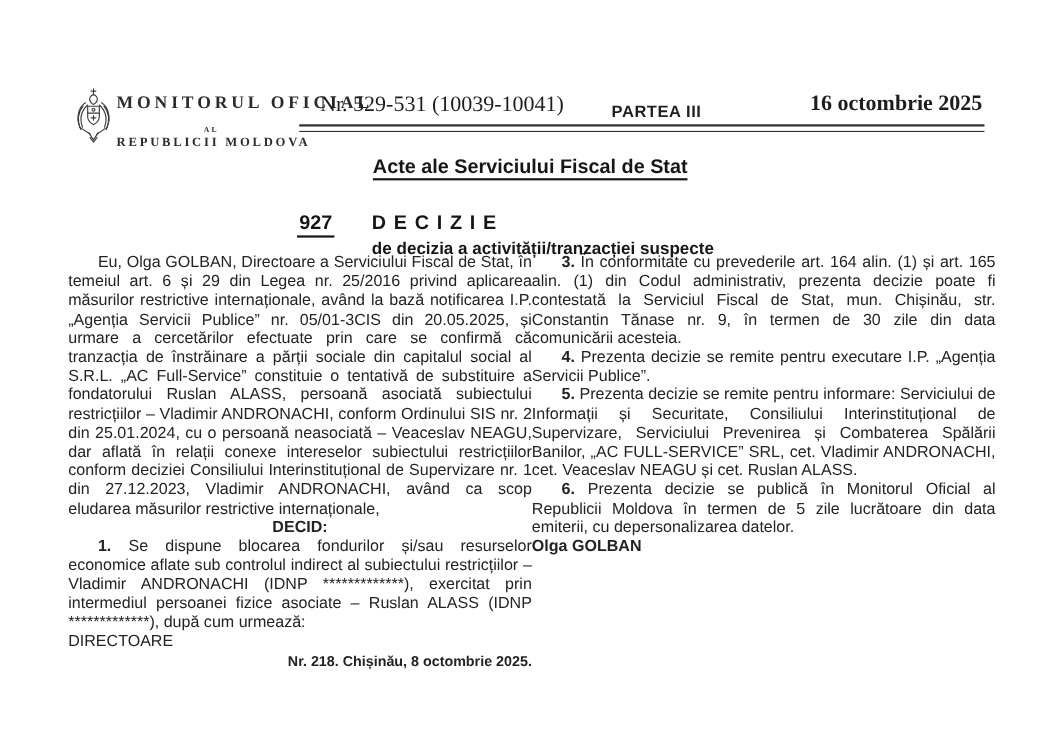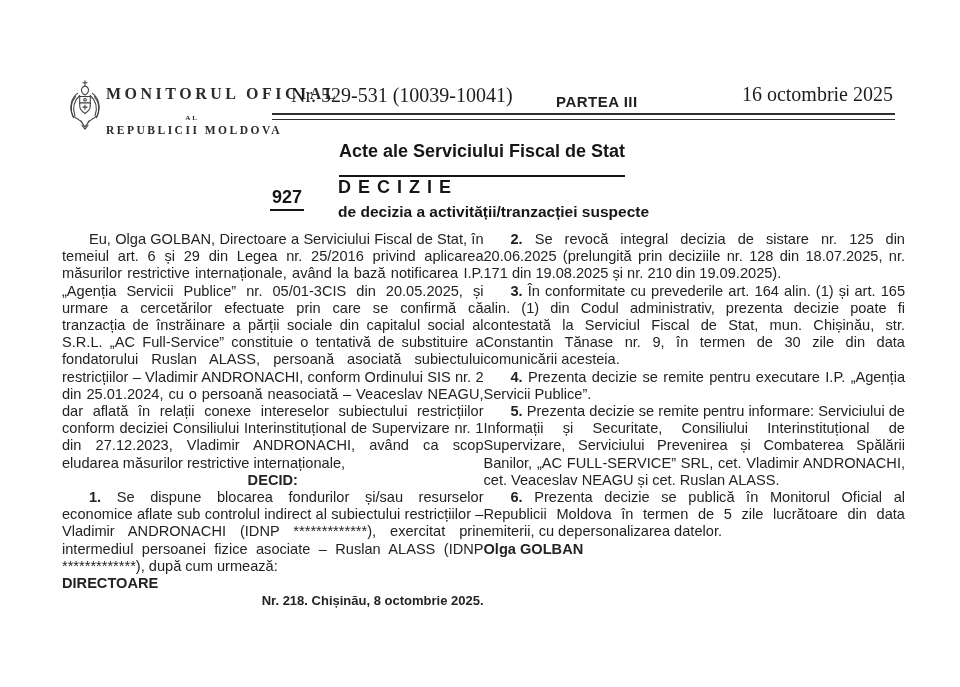--- a/index.html
+++ b/index.html
@@ -15,40 +15,40 @@
   .logo{position:absolute;left:66px;top:79px;width:38px;height:52px;}
   .brand{position:absolute;left:106px;top:85px;width:172px;text-align:center;
          font-family:"Liberation Serif",serif;color:#2b2b2b;}
   .brand-title{font-size:16px;letter-spacing:3.5px;white-space:nowrap;font-weight:600;}
   .brand-al{font-size:7px;letter-spacing:2px;margin-top:11px;font-weight:bold;}
   .brand-sub{font-size:11.5px;letter-spacing:2.5px;margin-top:2px;white-space:nowrap;font-weight:bold;}
   .issue-number{position:absolute;left:291px;top:84px;
                 font-family:"Liberation Serif",serif;font-size:20px;color:#1d1d1d;}
   .partea{position:absolute;left:556px;top:93px;font-size:15px;font-weight:bold;letter-spacing:0.5px;}
   .masthead-date{position:absolute;right:67px;top:83px;
-                 font-family:"Liberation Serif",serif;font-size:20px;color:#1d1d1d;}
+                 font-family:"Liberation Serif",serif;font-size:20px;color:#1d1d1d;font-weight:bold;}
   .rule{position:absolute;left:272px;right:65px;top:113px;height:4px;
         border-top:2.5px solid #2f2f2f;border-bottom:1.5px solid #2f2f2f;}
   
   .section-title{position:absolute;top:141px;left:62px;right:58px;text-align:center;
                  font-size:18px;font-weight:bold;color:#161616;}
-  .section-title .u{border-bottom:2.5px solid #161616;padding-bottom:14px;}
-  .act-row{position:absolute;top:177px;left:270px;display:flex;align-items:center;}
+  .section-title .u{border-bottom:2.5px solid #161616;padding-bottom:1px;}
+  .act-row{position:absolute;top:192px;left:270px;display:flex;align-items:flex-start;}
   .act-num{font-size:18px;font-weight:bold;border-bottom:2.5px solid #161616;
            padding:0 2px 1px 2px;margin-right:34px;color:#161616;}
   .act-title{font-size:18px;font-weight:bold;letter-spacing:7px;color:#161616;}
   .act-subtitle{font-size:15.5px;font-weight:bold;margin-top:5px;color:#161616;}
   
   .columns{position:absolute;top:231px;left:62px;width:843px;display:flex;gap:0;}
   .col{flex:1;font-size:14.6px;line-height:17.2px;text-align:justify;color:#232323;}
   .col p{margin:0;}
   .indent{text-indent:27px;}
   .b{font-weight:bold;}
   .decid{text-align:center;font-weight:bold;text-indent:0;}
-  .sig-role{font-weight:bold;margin:14px 0 0 98px;text-align:left;}
+  .sig-role{font-weight:normal;margin:14px 0 0 98px;text-align:left;}
   .sig-issue{font-weight:bold;font-size:13px;margin:11px 0 0 98px;text-align:right;}
   .sig-name{font-weight:bold;margin:14px 0 0 49px;text-align:left;}
   .coa{stroke:#3d3d3d;fill:none;stroke-width:2;stroke-linecap:round;stroke-linejoin:round;}
 </style>
 </head>
 <body>
 
 <div class="page">
 
   <div class="logo">
@@ -107,21 +107,20 @@
 
     <div class="col">
       <p class="indent">Eu, Olga GOLBAN, Directoare a Serviciului Fiscal de Stat, în temeiul art. 6 și 29 din Legea nr. 25/2016 privind aplicarea măsurilor restrictive internaționale, având la bază notificarea I.P. „Agenția Servicii Publice” nr. 05/01-3CIS din 20.05.2025, și urmare a cercetărilor efectuate prin care se confirmă că tranzacția de înstrăinare a părții sociale din capitalul social al S.R.L. „AC Full-Service” constituie o tentativă de substituire a fondatorului Ruslan ALASS, persoană asociată subiectului restricțiilor – Vladimir ANDRONACHI, conform Ordinului SIS nr. 2 din 25.01.2024, cu o persoană neasociată – Veaceslav NEAGU, dar aflată în relații conexe intereselor subiectului restricțiilor conform deciziei Consiliului Interinstituțional de Supervizare nr. 1 din 27.12.2023, Vladimir ANDRONACHI, având ca scop eludarea măsurilor restrictive internaționale,</p>
       <p class="decid">DECID:</p>
       <p class="indent"><span class="b">1.</span> <span>Se dispune blocarea fondurilor și/sau resurselor economice aflate sub controlul indirect al subiectului restricțiilor – Vladimir ANDRONACHI (IDNP *************), exercitat prin intermediul persoanei fizice asociate – Ruslan ALASS (IDNP *************), după cum urmează:</span></p>
       <p class="sig-role">DIRECTOARE</p>
       <p class="sig-issue">Nr. 218. Chișinău, 8 octombrie 2025.</p>
     </div>
 
     <div class="col">
-      <p class="indent"><span class="b">2.</span> <span>Se revocă integral decizia de sistare nr. 125 din 20.06.2025 (prelungită prin deciziile nr. 128 din 18.07.2025, nr. 171 din 19.08.2025 și nr. 210 din 19.09.2025).</span></p>
       <p class="indent"><span class="b">3.</span> <span>În conformitate cu prevederile art. 164 alin. (1) și art. 165 alin. (1) din Codul administrativ, prezenta decizie poate fi contestată la Serviciul Fiscal de Stat, mun. Chișinău, str. Constantin Tănase nr. 9, în termen de 30 zile din data comunicării acesteia.</span></p>
       <p class="indent"><span class="b">4.</span> <span>Prezenta decizie se remite pentru executare I.P. „Agenția Servicii Publice”.</span></p>
       <p class="indent"><span class="b">5.</span> <span>Prezenta decizie se remite pentru informare: Serviciului de Informații și Securitate, Consiliului Interinstituțional de Supervizare, Serviciului Prevenirea și Combaterea Spălării Banilor, „AC FULL-SERVICE” SRL, cet. Vladimir ANDRONACHI, cet. Veaceslav NEAGU și cet. Ruslan ALASS.</span></p>
       <p class="indent"><span class="b">6.</span> <span>Prezenta decizie se publică în Monitorul Oficial al Republicii Moldova în termen de 5 zile lucrătoare din data emiterii, cu depersonalizarea datelor.</span></p>
       <p class="sig-name">Olga GOLBAN</p>
     </div>
 
   </div>
 </div>
 

